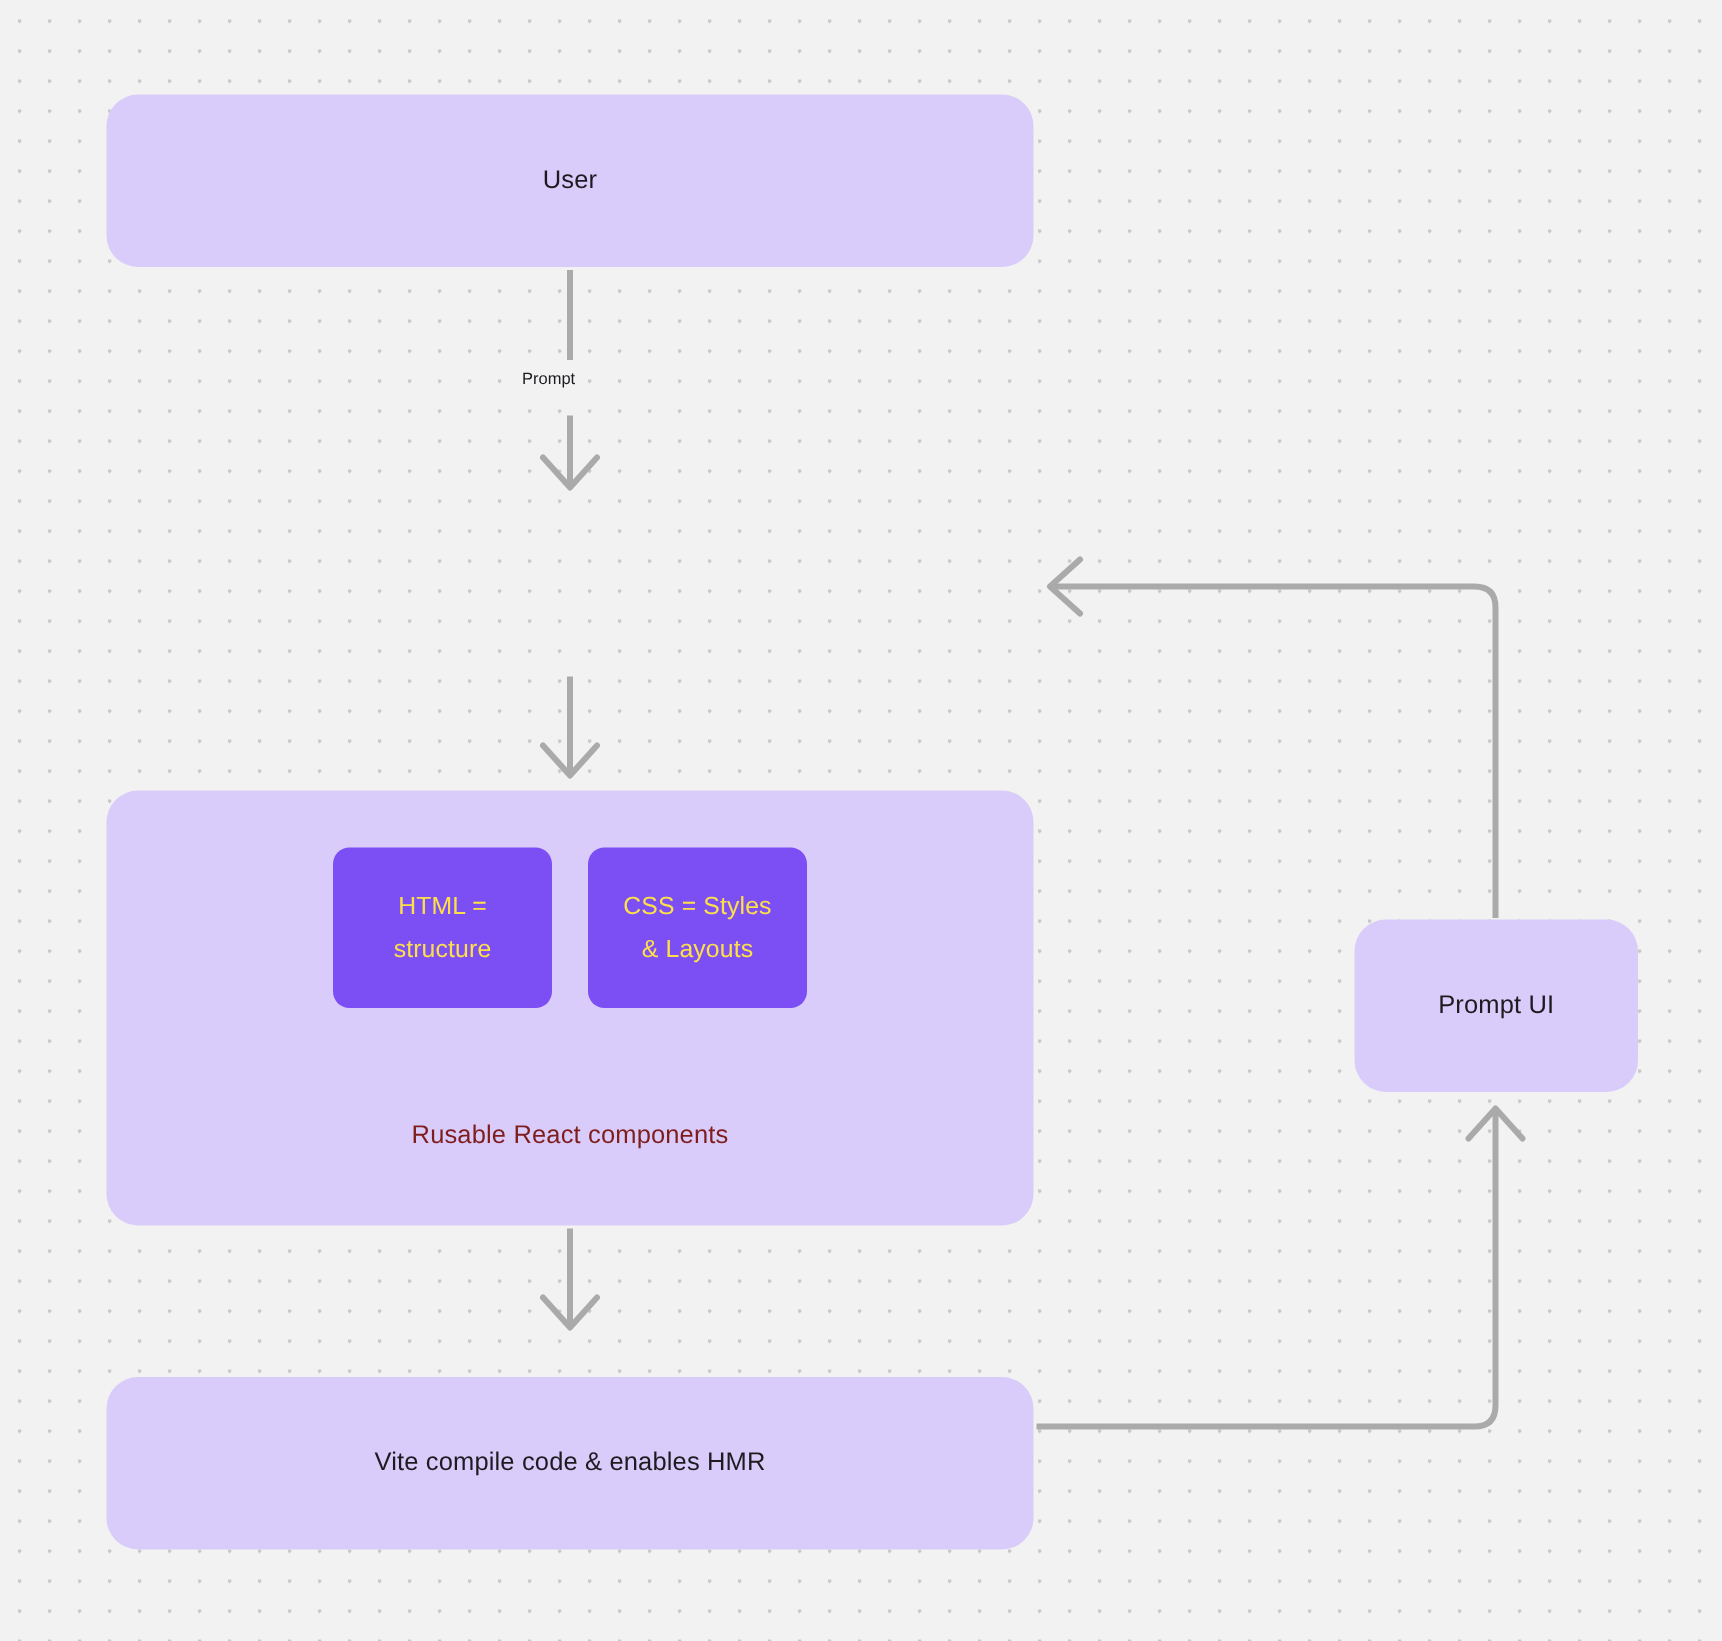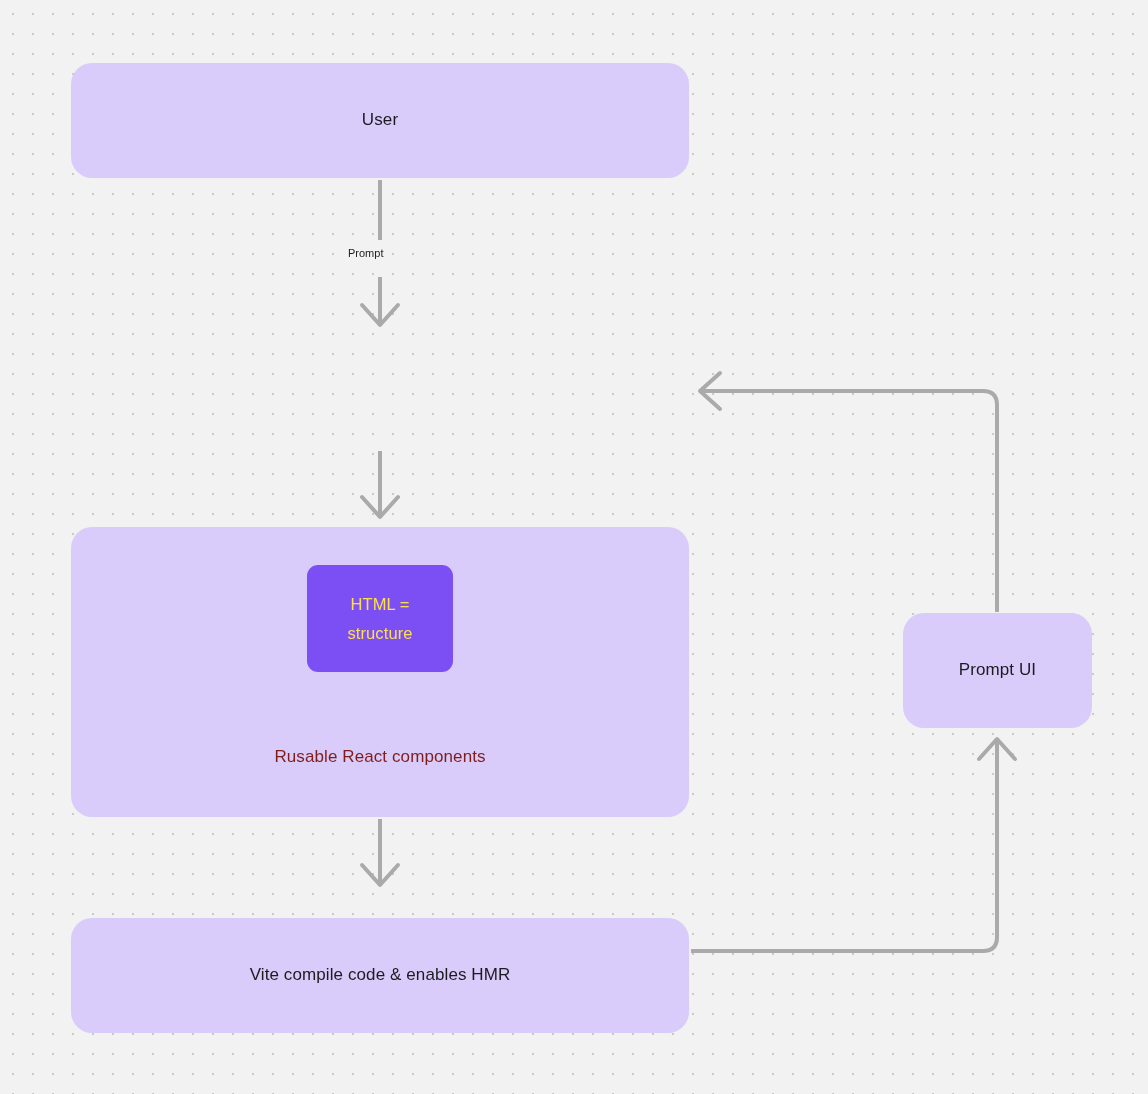--- a/index.html
+++ b/index.html
@@ -145,20 +145,24 @@
 
   <div class="edge-label" id="label-prompt">Prompt</div>
 
 
   <div class="node lav" id="node-react">
     <div class="chip-row">
       <div class="chip">
         <span>HTML =
 structure</span>
       </div>
+      <div class="chip">
+        <span>CSS = Styles
+&amp; Layouts</span>
+      </div>
     </div>
     <div class="react-caption">Rusable React components</div>
   </div>
 
   <div class="node lav" id="node-vite">
     <span>Vite compile code &amp; enables HMR</span>
   </div>
 
   <div class="node lav" id="node-render">
     <span>Prompt UI</span>

